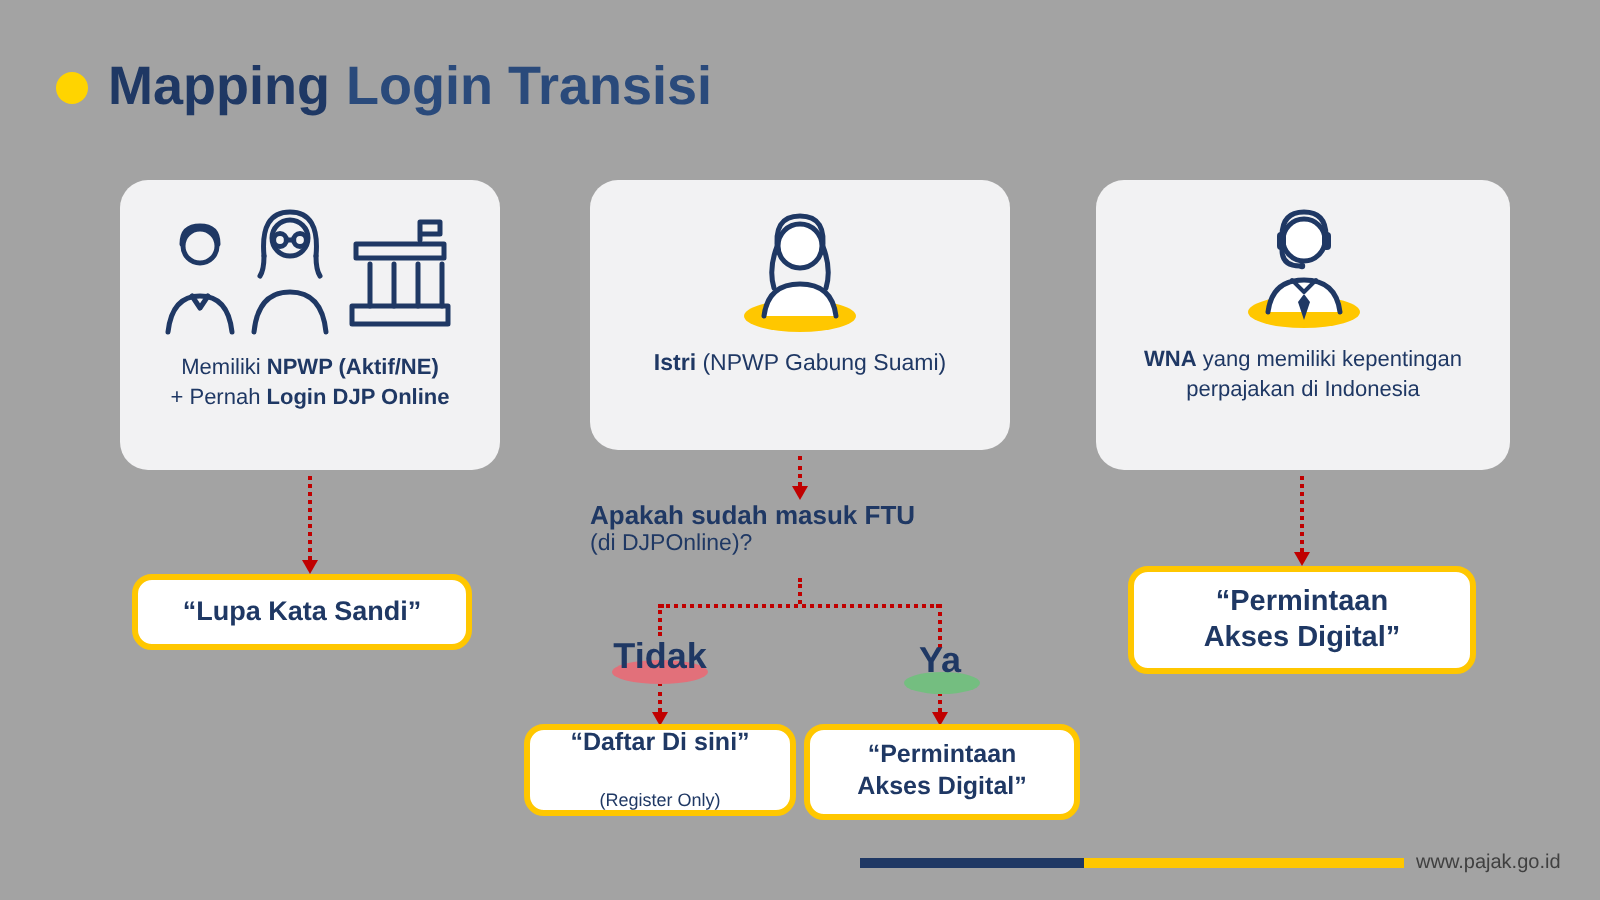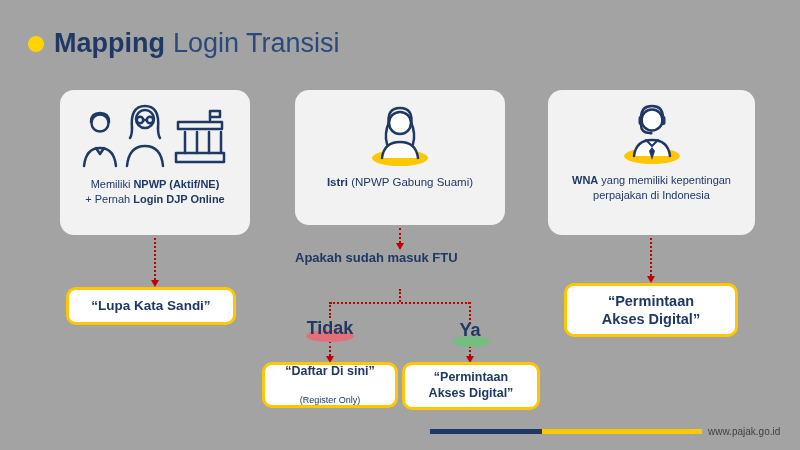--- a/index.html
+++ b/index.html
@@ -5,21 +5,21 @@
   * { margin:0; padding:0; box-sizing:border-box; }
   html,body { background:#fff; }
   body { font-family:"Liberation Sans", sans-serif; }
   .slide { position:relative; width:800px; height:450px; background:#a3a3a3; overflow:hidden; }
 
   
   .header { position:absolute; left:28px; top:28px; display:flex; align-items:center; gap:10px; }
   .bullet { width:16px; height:16px; border-radius:50%; background:#FFD400; flex:0 0 auto; }
   .title { display:flex; gap:8px; font-size:27px; color:#1F3864; align-items:baseline; }
   .title .t-bold { font-weight:700; }
-  .title .t-light { font-weight:400; color:#2A4A7B; }
+  .title .t-light { font-weight:700; color:#2A4A7B; }
 
   
   .card { position:absolute; background:#F2F2F3; border-radius:14px; display:flex; flex-direction:column; align-items:center; }
   .card-taxpayer { left:60px; top:90px; width:190px; height:145px; padding-top:12px; }
   .card-istri    { left:295px; top:90px; width:210px; height:135px; padding-top:14px; }
   .card-wna      { left:548px; top:90px; width:207px; height:145px; padding-top:12px; }
   .icon-row { display:flex; align-items:flex-end; justify-content:center; gap:2px; }
   .card-text { font-size:11px; color:#1F3864; text-align:center; line-height:1.35; margin-top:7px; }
   .card-istri .card-text { font-size:11.5px; }
   .card-wna .card-text { width:162px; }
@@ -139,20 +139,21 @@
   </div>
 
   <div class="vflow head" style="left:154px; top:238px; height:42px;"></div>
   <div class="ybox box-lupa">
     <span>“Lupa Kata Sandi”</span>
   </div>
 
   <div class="vflow head" style="left:399px; top:228px; height:15px;"></div>
   <div class="question">
     <div class="q1">Apakah sudah masuk FTU</div>
+    <div class="q2">(di DJPOnline)?</div>
   </div>
 
   <div class="vflow" style="left:399px; top:289px; height:13px;"></div>
   <div class="hflow" style="left:330px; top:302px; width:140px;"></div>
   <div class="vflow" style="left:329px; top:302px; height:16px;"></div>
   <div class="vflow" style="left:469px; top:302px; height:22px;"></div>
 
   <span class="hl hl-pink"></span>
   <div class="branch-label label-tidak">Tidak</div>
   <span class="hl hl-green"></span>

